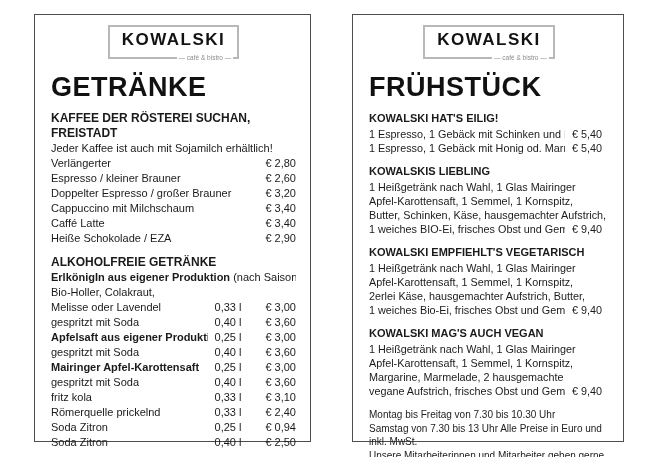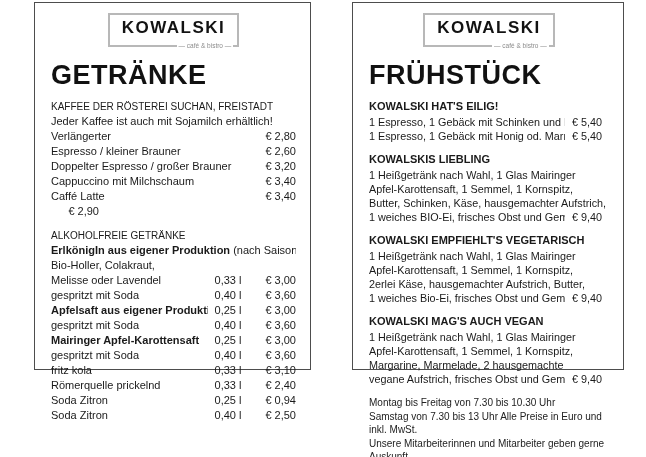--- a/index.html
+++ b/index.html
@@ -6,22 +6,22 @@
   .canvas{
     position:relative;
     width:646px;height:457px;
     background:#ffffff;
     font-family:"Liberation Sans","DejaVu Sans",sans-serif;
     color:#1a1a1a;
     overflow:hidden;
   }
   .page{
     position:absolute;
-    top:2px;
-    height:368px;
+    top:14px;
+    height:428px;
     background:#ffffff;
     border:1px solid #4d4d4d;
     box-sizing:border-box;
     padding:7px 14px 5px 16px;
   }
   .page-left{left:34px;width:277px;}
   .page-right{left:352px;width:272px;}
 
   .logo-wrap{display:flex;justify-content:center;margin-top:3px;}
   .logo-box{
@@ -53,22 +53,22 @@
     font-size:27px;
     font-weight:bold;
     letter-spacing:0.5px;
     color:#111111;
     margin:13px 0 9px 0;
     line-height:30px;
   }
 
   
   .sec-header{
-    font-size:10px;
-    font-weight:normal;
+    font-size:12px;
+    font-weight:bold;
     line-height:15px;
     margin-top:9px;
   }
   .row{
     display:flex;
     font-size:11px;
     line-height:15px;
     align-items:baseline;
   }
   .row .nm{flex:1;white-space:nowrap;overflow:hidden;}
@@ -136,20 +136,21 @@
     </div>
     <div class="row">
       <span class="nm">Cappuccino mit Milchschaum</span>
       <span class="pr">€ 3,40</span>
     </div>
     <div class="row">
       <span class="nm">Caffé Latte</span>
       <span class="pr">€ 3,40</span>
     </div>
     <div class="row">
+      <span class="nm">Heiße Schokolade / EZA</span>
       <span class="pr">€ 2,90</span>
     </div>
 
     <div class="sec-header">ALKOHOLFREIE GETRÄNKE</div>
 
     <div class="row">
       <span class="nm"><span class="bold">ErlkönigIn aus eigener Produktion</span><span class="suffix"> (nach Saison)</span></span>
     </div>
     <div class="row">
       <span class="nm">Bio-Holler, Colakraut,</span>

